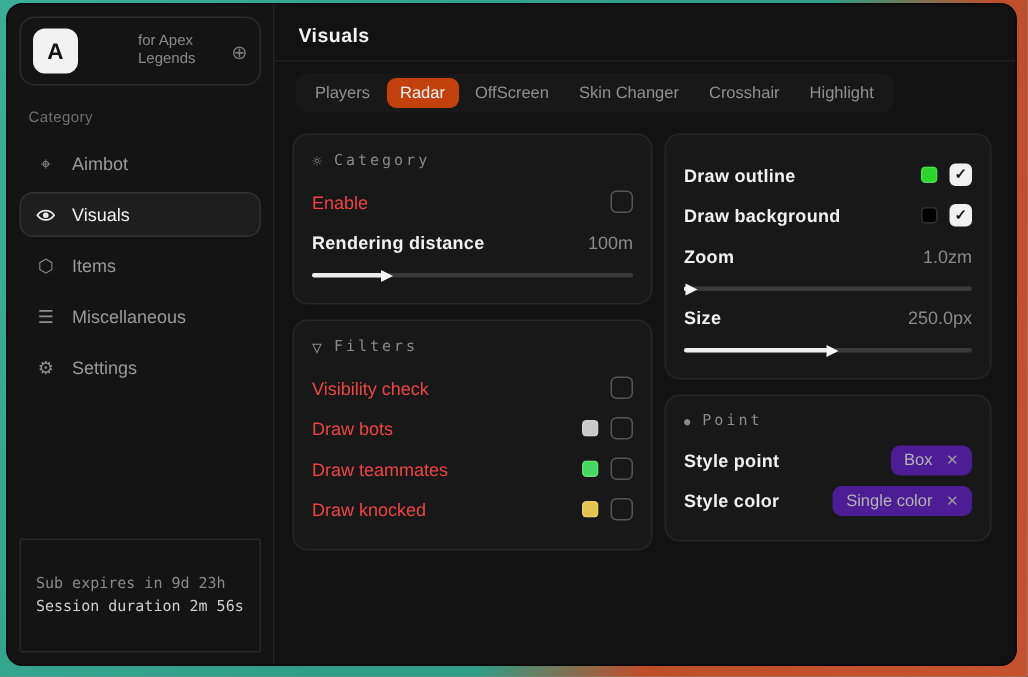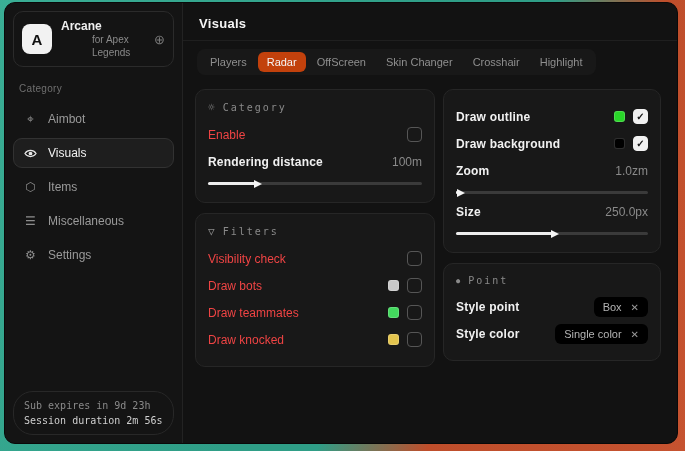--- a/index.html
+++ b/index.html
@@ -20,21 +20,21 @@
   .brand-text { flex:1; line-height:1.25; }
   .brand-name { color:#f0f0f0; font-size:12px; font-weight:bold; }
   .brand-sub { color:#8a8a8a; font-size:10px;padding-left:31px; }
   .target-btn { color:#7a7a7a; font-size:13px; cursor:pointer; }
   .cat-label { color:#6f6f6f; font-size:10px; margin:16px 6px 8px; letter-spacing:0.3px; }
   .nav-item { display:flex; align-items:center; gap:10px; padding:7px 9px; margin:2px 0; border:1px solid transparent; border-radius:9px; color:#9a9a9a; font-size:12px; cursor:pointer; }
   .nav-item.active { background:#1e1e1e; border-color:#323232; color:#f2f2f2; }
   .nav-ico { width:15px; text-align:center; font-size:12px; color:#8d8d8d; display:inline-flex; justify-content:center; }
   .nav-item.active .nav-ico { color:#e8e8e8; }
   .sb-spacer { flex:1; }
-  .footer-card { border:1px solid #282828; border-radius:20px; padding:8px 10px; font-family:"DejaVu Sans Mono", monospace; }
+  .footer-card { border:1px solid #282828; border-radius:2px; padding:24px 10px; font-family:"DejaVu Sans Mono", monospace; }
   .footer-line1 { color:#8a8a8a; font-size:10px; margin-bottom:4px; }
   .footer-line2 { color:#cfcfcf; font-size:10px; }
   
   .main { flex:1; display:flex; flex-direction:column; }
   .main-header { padding:13px 16px 9px; border-bottom:1px solid #1f1f1f; }
   .main-title { color:#f4f4f4; font-size:13px; font-weight:bold; letter-spacing:0.3px; }
   .tabs-row { padding:8px 14px 4px; }
   .tabs { display:inline-flex; align-items:center; gap:2px; background:#181818; border-radius:8px; padding:3px 4px; }
   .tab { color:#8f8f8f; font-size:11px; padding:4px 9px; border-radius:6px; cursor:pointer; white-space:nowrap; }
   .tab.active { background:#c2410c; color:#f5f5f5; }
@@ -48,34 +48,33 @@
   .lbl-strong { color:#f1f1f1; font-size:12px; font-weight:bold; letter-spacing:0.2px; }
   .val { color:#8a8a8a; font-size:12px; }
   .ctrl { display:flex; align-items:center; gap:8px; }
   .checkbox { width:15px; height:15px; border:1.5px solid #565656; border-radius:4px; position:relative; cursor:pointer; }
   .checkbox.checked { background:#f1f1f1; border-color:#f1f1f1; }
   .checkbox.checked::after { content:"✓"; position:absolute; top:50%; left:50%; transform:translate(-50%,-54%); color:#141414; font-size:10px; font-weight:bold; }
   .swatch { width:11px; height:11px; border-radius:3px; border:1px solid rgba(255,255,255,0.18); cursor:pointer; }
   .slider { position:relative; height:3px; background:#3a3a3a; border-radius:2px; margin:9px 0 6px; cursor:pointer; }
   .slider-fill { position:relative; height:3px; background:#ededed; border-radius:2px; }
   .slider-thumb { position:absolute; right:-7px; top:50%; transform:translateY(-50%); width:0; height:0; border-left:8px solid #f5f5f5; border-top:4.5px solid transparent; border-bottom:4.5px solid transparent; }
-  .chip { display:inline-flex; align-items:flex-end; gap:9px; background:#000000; border-radius:6px; padding:4px 9px; color:#b3b3b3; font-size:11px; cursor:pointer; }
+  .chip { display:inline-flex; align-items:flex-start; gap:9px; background:#4c1d95; border-radius:6px; padding:4px 9px; color:#b3b3b3; font-size:11px; cursor:pointer; }
   .chip-x { color:#9a9a9a; font-size:10px; }
   .eye-svg { width:13px; height:13px; }
 </style>
 </head>
 <body>
 
 <div class="window">
 
   <aside class="sidebar">
     <div class="brand-card">
       <div class="logo">A</div>
       <div class="brand-text">
-        <div class="brand-name">Arcane</div>
         <div class="brand-sub">for Apex Legends</div>
       </div>
       <span class="target-btn">⊕</span>
     </div>
 
     <div class="cat-label">Category</div>
 
     <div class="nav-item">
       <span class="nav-ico">⌖</span>
       <span>Aimbot</span>

